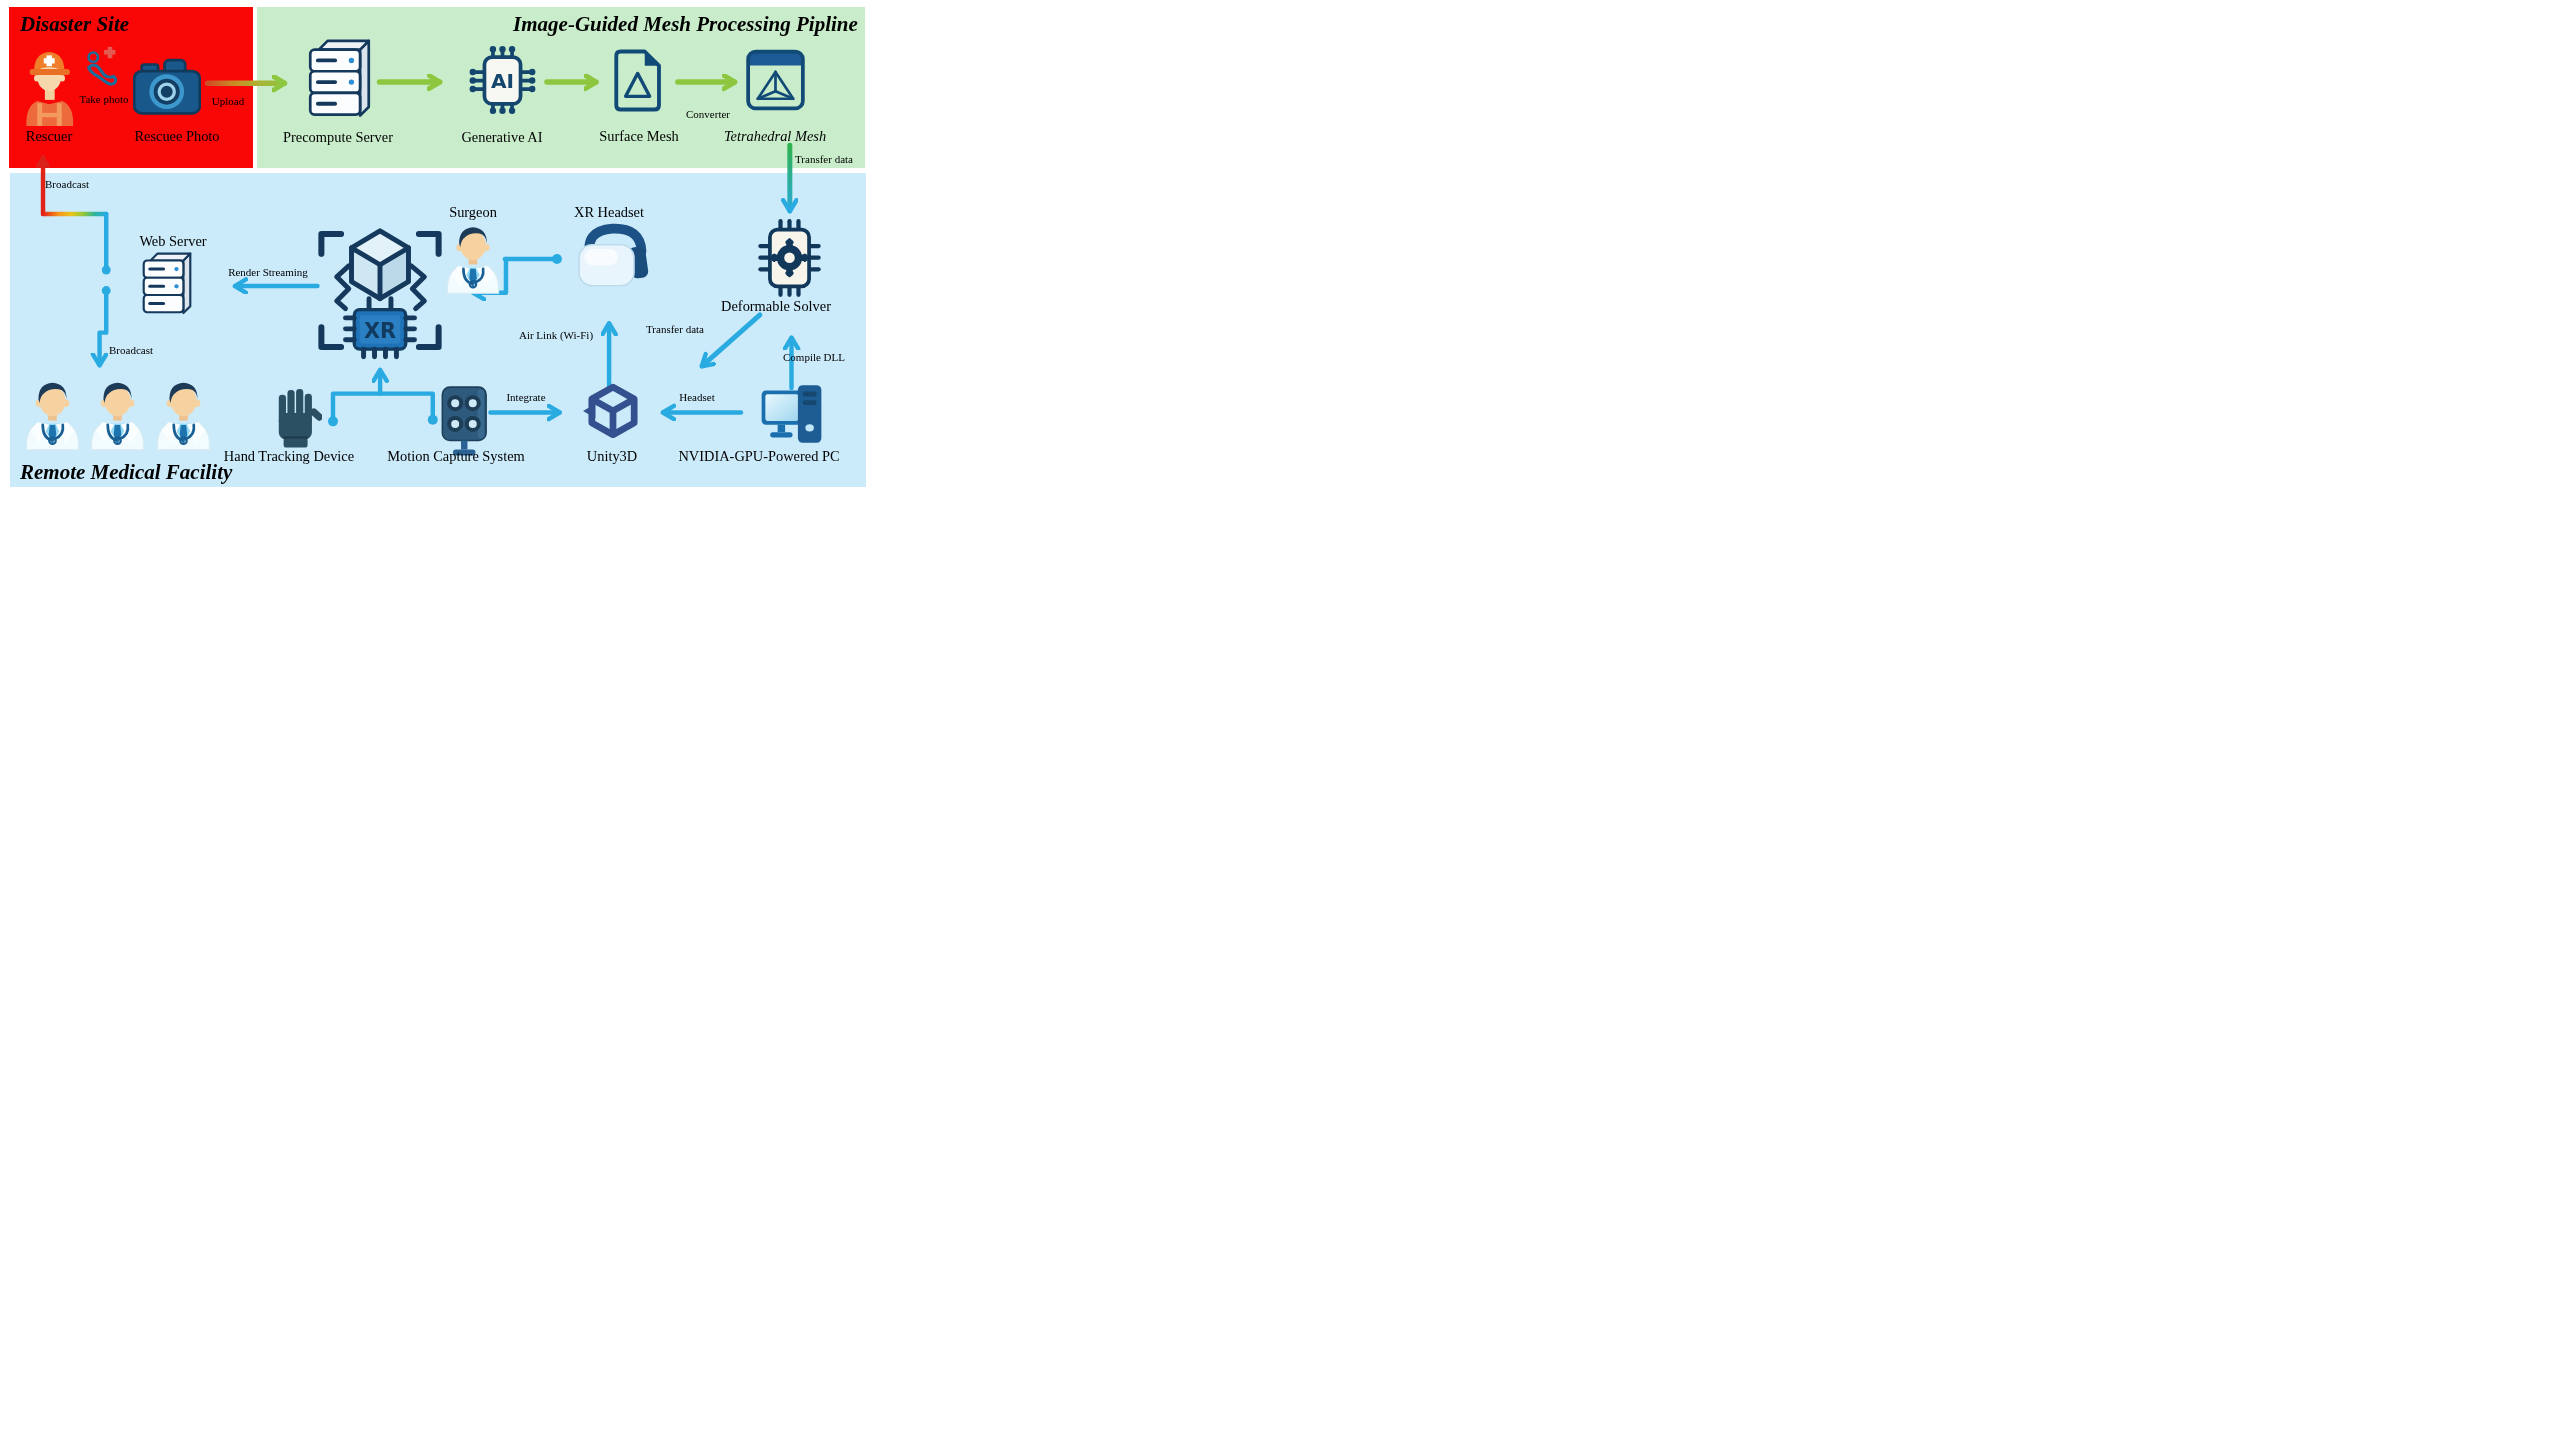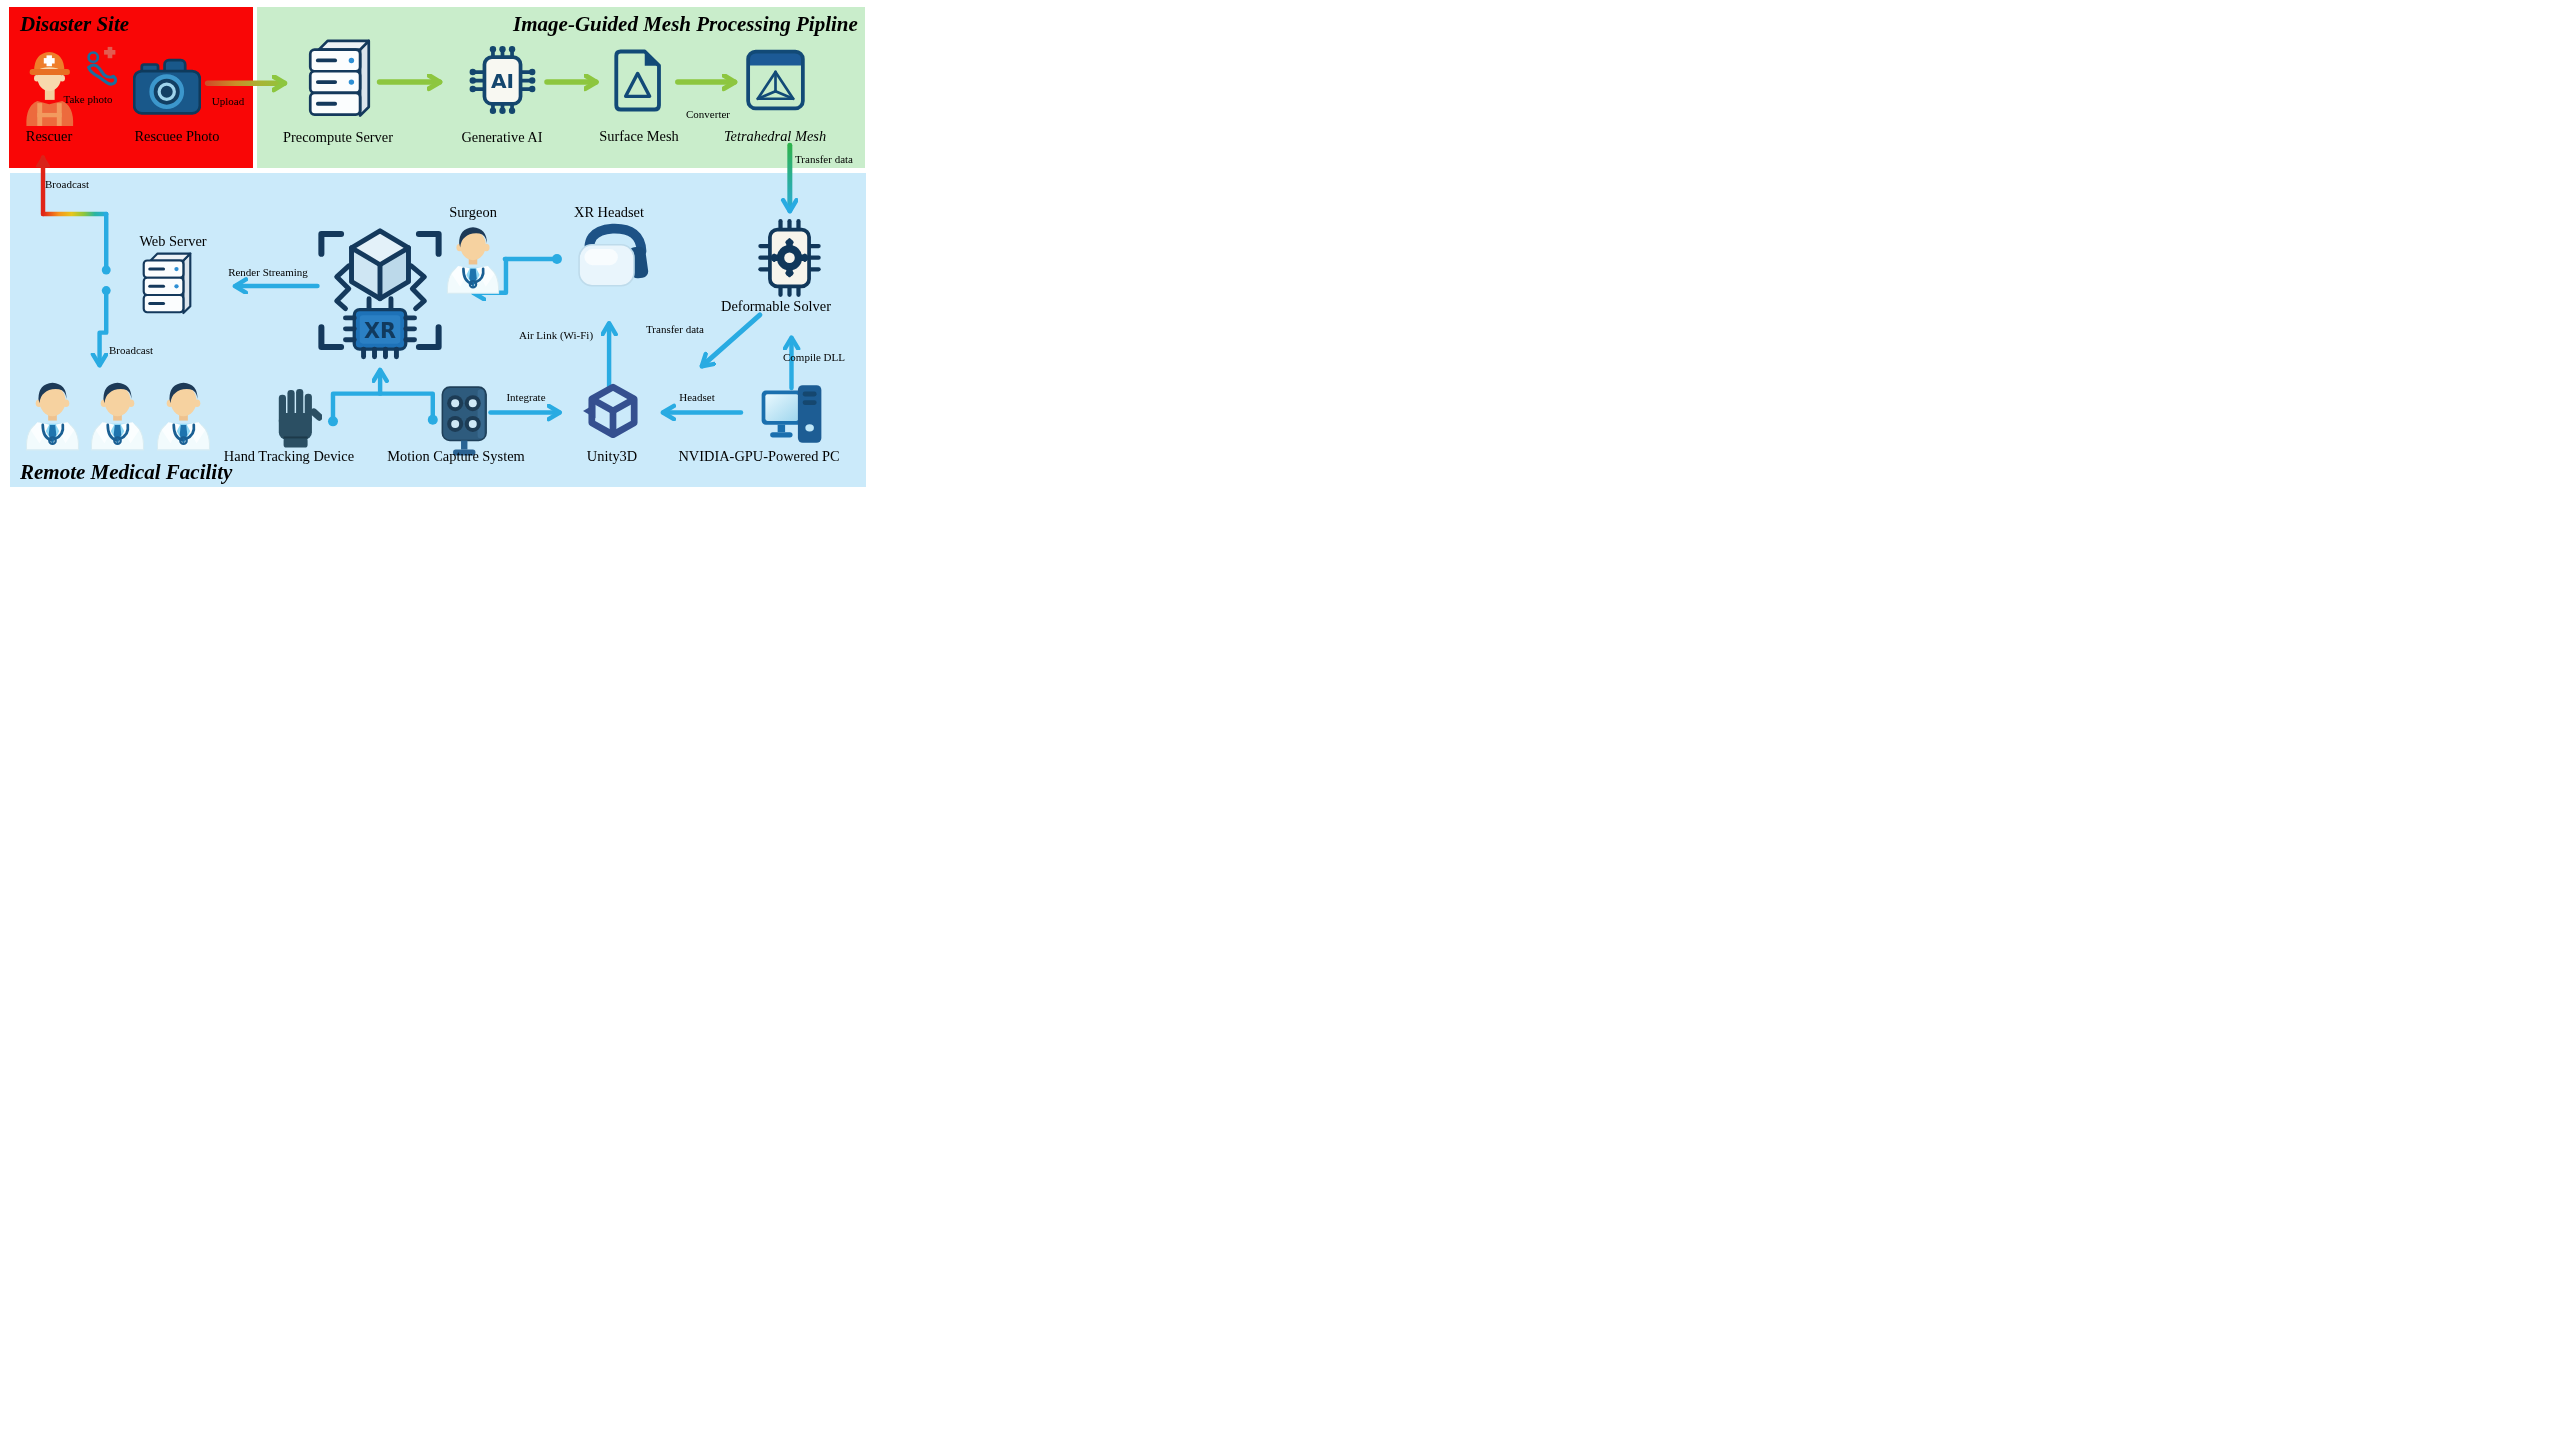--- a/index.html
+++ b/index.html
@@ -115,21 +115,21 @@
   <div class="node-label above" style="left:49px;top:136px;">Rescuer</div>
 
   <div class="icon above" style="left:85px;top:44px;width:34px;height:47px;">
     <svg viewBox="0 0 66 88">
       <rect x="44" y="4" width="9" height="22" fill="#e25c51"></rect>
       <rect x="37" y="10" width="22" height="9" fill="#e25c51"></rect>
       <circle cx="16" cy="24" r="9" fill="none" stroke="#1a6e9e" stroke-width="5"></circle>
       <path d="M7,44 Q18,34 27,45 L37,58 Q47,66 55,61 Q63,67 57,74 Q50,79 42,73 L25,61 Q11,54 7,44 Z" fill="none" stroke="#1a6e9e" stroke-width="6" stroke-linejoin="round"></path>
     </svg>
   </div>
-  <div class="edge-label above" style="left:88px;top:99px;">Take photo</div>
+  <div class="edge-label above" style="left:104px;top:99px;">Take photo</div>
 
   <div class="icon above" style="left:133px;top:58px;width:68px;height:57px;">
     <svg viewBox="0 0 125 105">
       <rect x="16" y="12" width="30" height="18" rx="4" fill="#19588a" stroke="#0e3a5c" stroke-width="5"></rect>
       <rect x="58" y="4" width="38" height="26" rx="8" fill="#19588a" stroke="#0e3a5c" stroke-width="5"></rect>
       <rect x="2" y="24" width="121" height="78" rx="14" fill="#19588a" stroke="#0e3a5c" stroke-width="5"></rect>
       <circle cx="62" cy="62" r="28" fill="#123f63"></circle>
       <circle cx="62" cy="62" r="28" fill="none" stroke="#3c97cc" stroke-width="8"></circle>
       <circle cx="62" cy="62" r="14" fill="#123f63" stroke="#9fd4ec" stroke-width="6"></circle>
     </svg>

